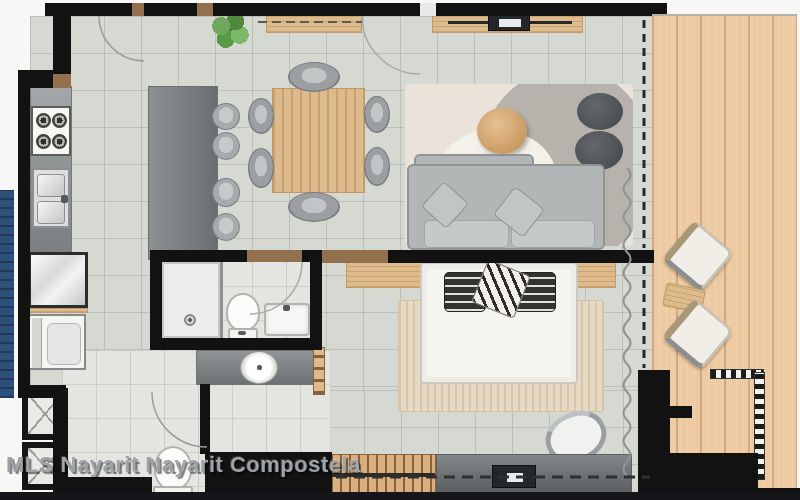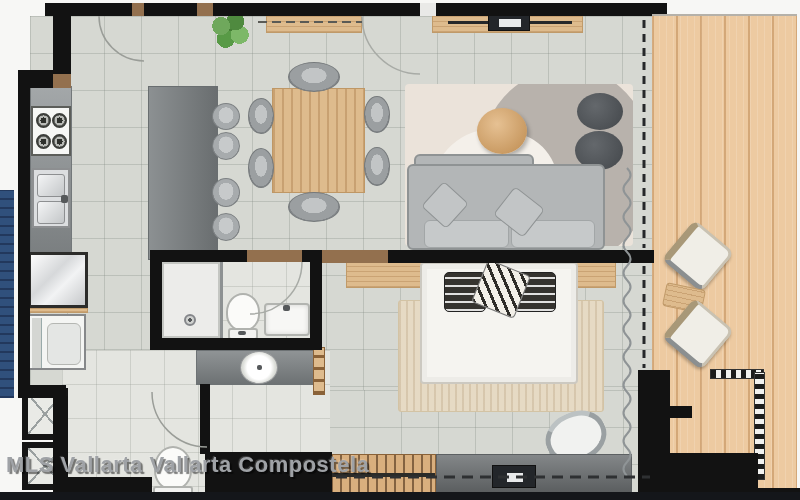--- a/index.html
+++ b/index.html
@@ -233,14 +233,14 @@
     <path d="M 302 262 A 52 52 0 0 1 250 314" fill="none" stroke="#a8aba6" stroke-width="1.5"></path>
     <path d="M 152 392 A 55 55 0 0 0 207 447" fill="none" stroke="#9a9d98" stroke-width="1.5"></path>
     <path d="M 627 168 Q 634 175 627 182 T 627 196 T 627 210 T 627 224 T 627 238 T 627 252 T 627 266 T 627 280 T 627 294 T 627 308 T 627 322 T 627 336 T 627 350 T 627 364 T 627 378 T 627 392 T 627 406 T 627 420 T 627 434 T 627 448 T 627 462 T 627 476" fill="none" stroke="#8f9496" stroke-width="2"></path>
     <path d="M 644 20 V 248" stroke="#26282a" stroke-width="3" stroke-dasharray="8 6"></path>
     <path d="M 644 266 V 368" stroke="#26282a" stroke-width="3" stroke-dasharray="8 6"></path>
     <path d="M 258 22 H 362" stroke="#5a5a55" stroke-width="2" stroke-dasharray="9 5"></path>
     <path d="M 336 477 H 650" stroke="#2e3032" stroke-width="3" stroke-dasharray="11 7"></path>
     <path d="M 652 15 H 797" stroke="#b5b1a9" stroke-width="2"></path>
   </svg>
 
-  <div id="watermark">MLS Vallarta Vallarta Compostela</div>
+  <div id="watermark">MLS Nayarit Nayarit Compostela</div>
 </div>
 
 </body></html>

